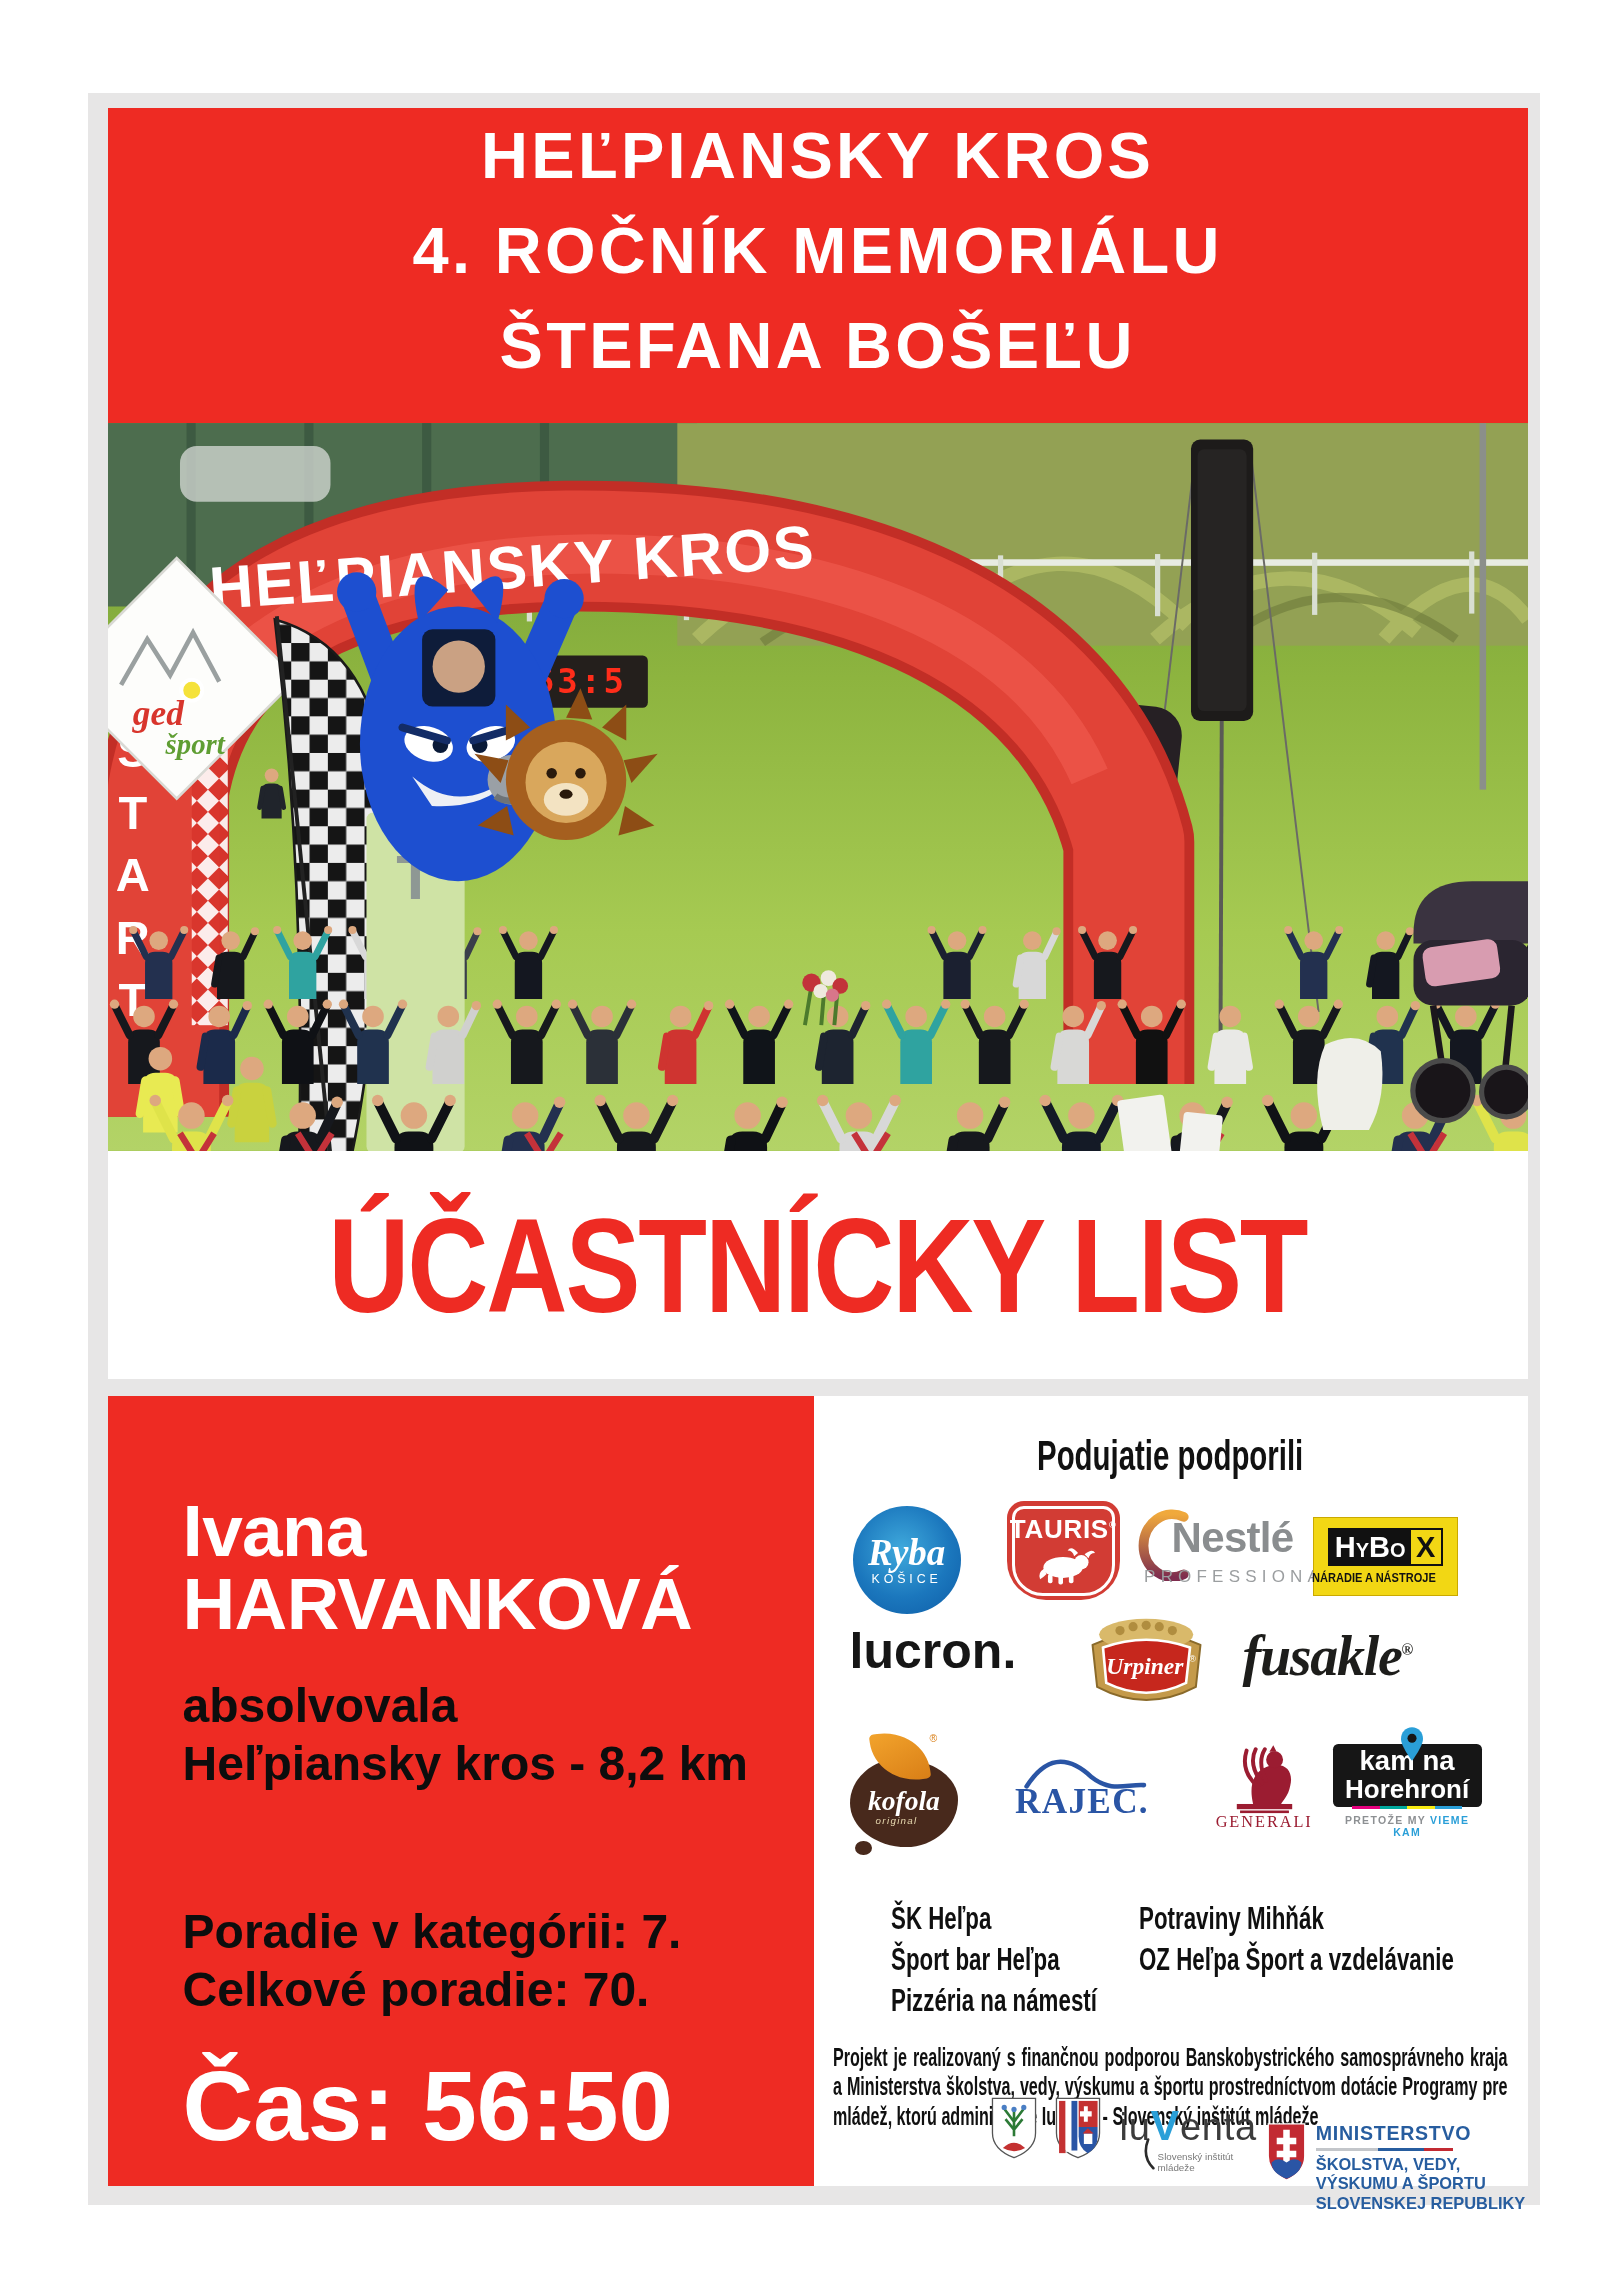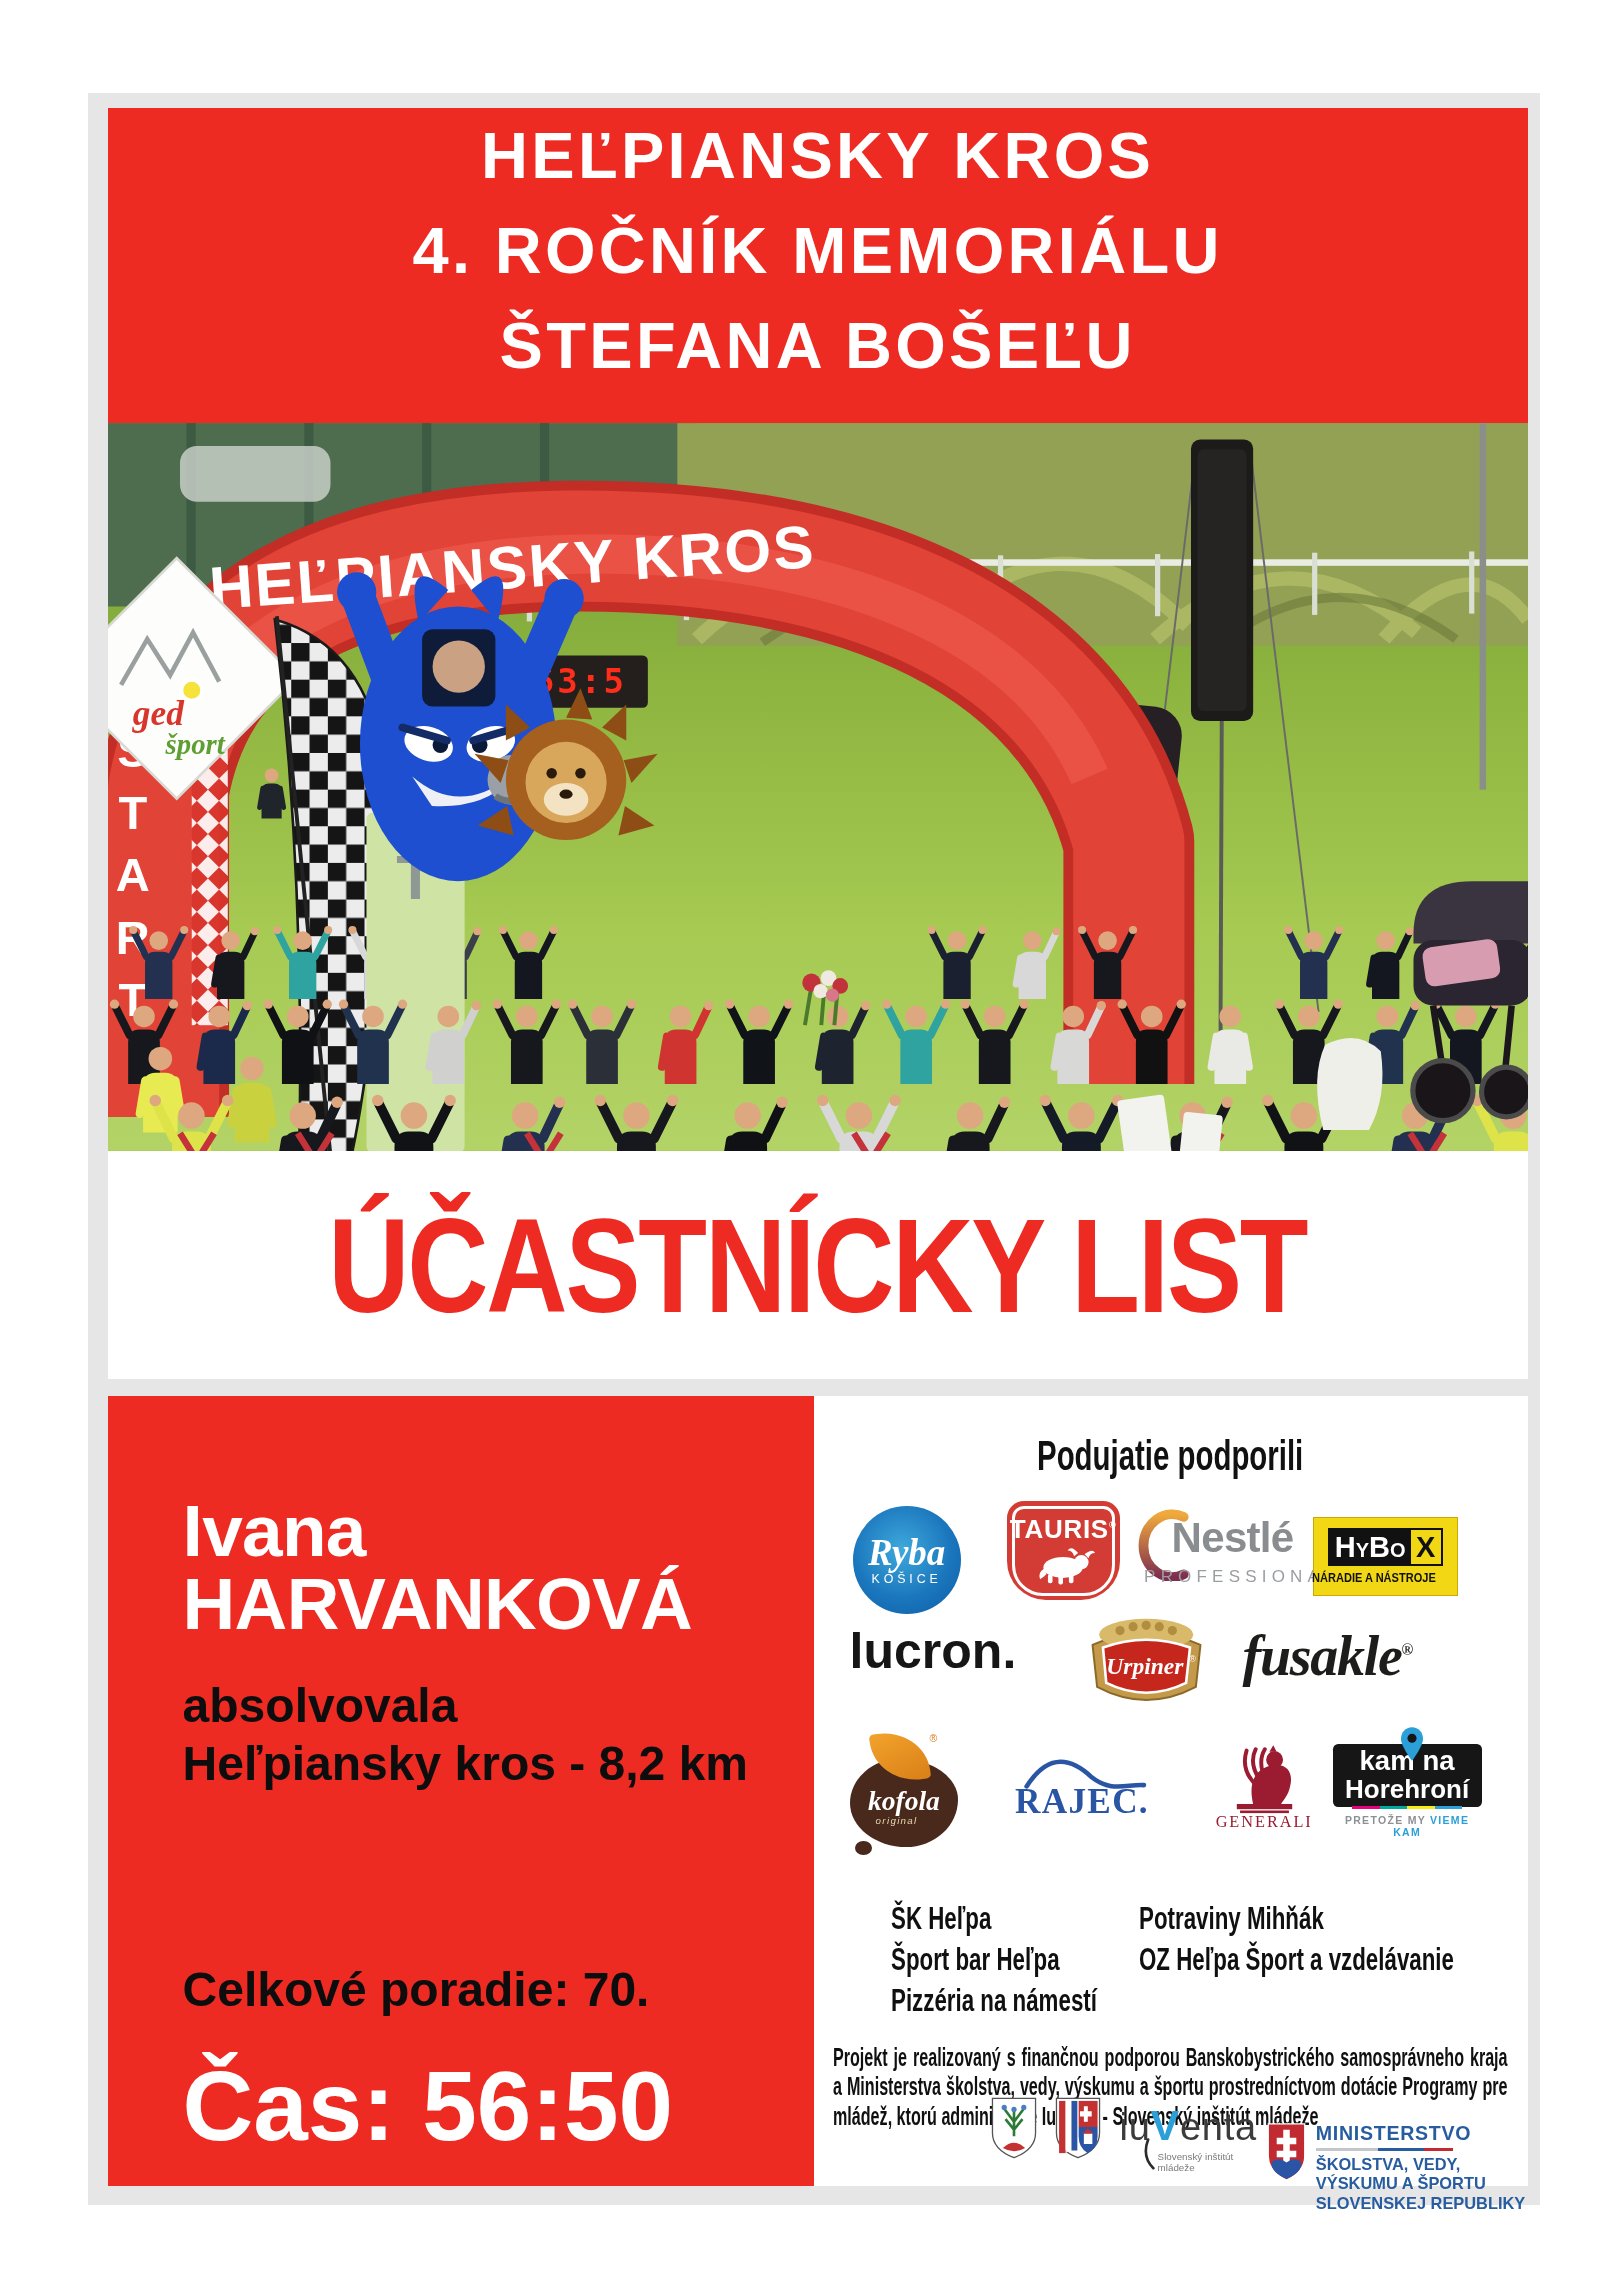--- a/index.html
+++ b/index.html
@@ -383,20 +383,21 @@
     <div class="big-title cx" style="--sx:0.84">ÚČASTNÍCKY LIST</div>
   </div>
 
   <div class="bottom">
 
     <div class="red-panel">
       <div class="p-name" style="top:98px">Ivana</div>
       <div class="p-name" style="top:171px">HARVANKOVÁ</div>
       <div class="p-black" style="top:281px">absolvovala</div>
       <div class="p-black" style="top:339px">Heľpiansky kros - 8,2 km</div>
+      <div class="p-black" style="top:507px">Poradie v kategórii: 7.</div>
       <div class="p-black" style="top:565px">Celkové poradie: 70.</div>
       <div class="p-time" style="top:654px">Čas: 56:50</div>
     </div>
 
     <div class="sponsor-panel">
       <div class="sp-heading">
         <span class="cx" style="--sx:0.70">Podujatie podporili</span>
       </div>
 
       <div class="logo ryba">

